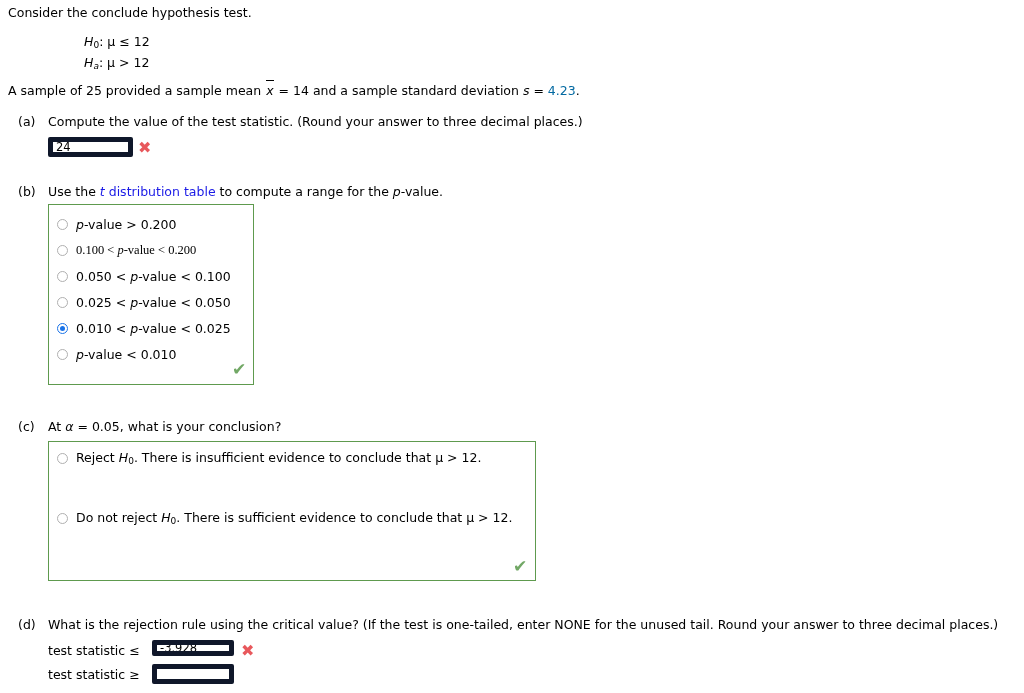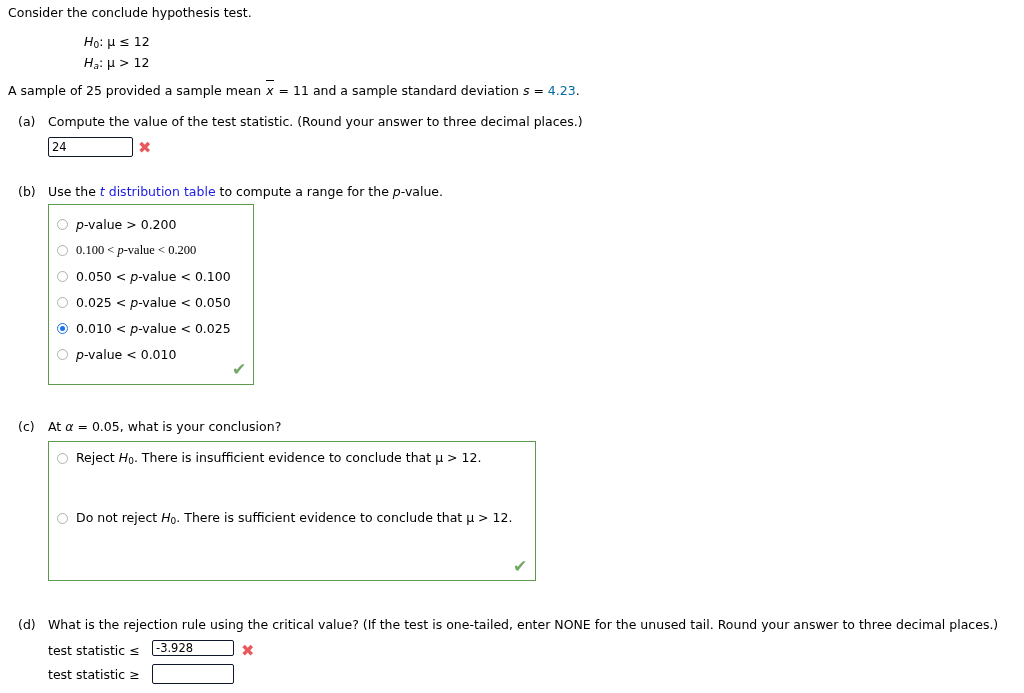--- a/index.html
+++ b/index.html
@@ -77,21 +77,21 @@
 
   .tlink {
     color: #1a1ae6;
     text-decoration: none;
   }
 
   
   .ansbox {
     position: absolute;
     box-sizing: border-box;
-    border: 1px solid #0f172a;
+    border: 5px solid #0f172a;
     background: #ffffff;
     font-family: "DejaVu Sans", "Liberation Sans", sans-serif;
     font-size: 11.5px;
     color: #000;
     padding: 1px 3px;
     border-radius: 2px;
     outline: none;
     line-height: 16px;
   }
 
@@ -167,21 +167,21 @@
 
 <div class="page">
 
   <div class="intro">Consider the conclude hypothesis test.</div>
 
   <div class="hyp">
     <span class="ln"><i class="v">H</i><sub class="sn">0</sub><span>: μ ≤ 12</span></span>
     <span class="ln"><i class="v">H</i><sub class="s">a</sub><span>: μ &gt; 12</span></span>
   </div>
 
-  <div class="sample"><span>A sample of 25 provided a sample mean </span><span class="xbar">x</span><span> = 11 and a sample standard deviation </span><i class="v">s</i><span> = </span><span class="red-val">4.23</span><span>.</span></div>
+  <div class="sample"><span>A sample of 25 provided a sample mean </span><span class="xbar">x</span><span> = 14 and a sample standard deviation </span><i class="v">s</i><span> = </span><span class="red-val">4.23</span><span>.</span></div>
 
   <div class="part-label" style="left:18px; top:114px;">(a)</div>
   <div class="part-text" style="left:48px; top:114px;">Compute the value of the test statistic. (Round your answer to three decimal places.)</div>
   <input class="ansbox" style="left: 48px; top: 137px; width: 85px; height: 20px;" value="24">
   <div class="xmark" style="left:138px; top:140px;">✖</div>
 
   <div class="part-label" style="left:18px; top:184px;">(b)</div>
   <div class="part-text" style="left:48px; top:184px;"><span>Use the </span><a class="tlink" href="#"><i class="v">t</i><span> distribution table</span></a><span> to compute a range for the </span><i class="v">p</i><span>-value.</span></div>
 
   <div class="gradedbox" style="left:48px; top:204px; width:206px; height:181px;"></div>

